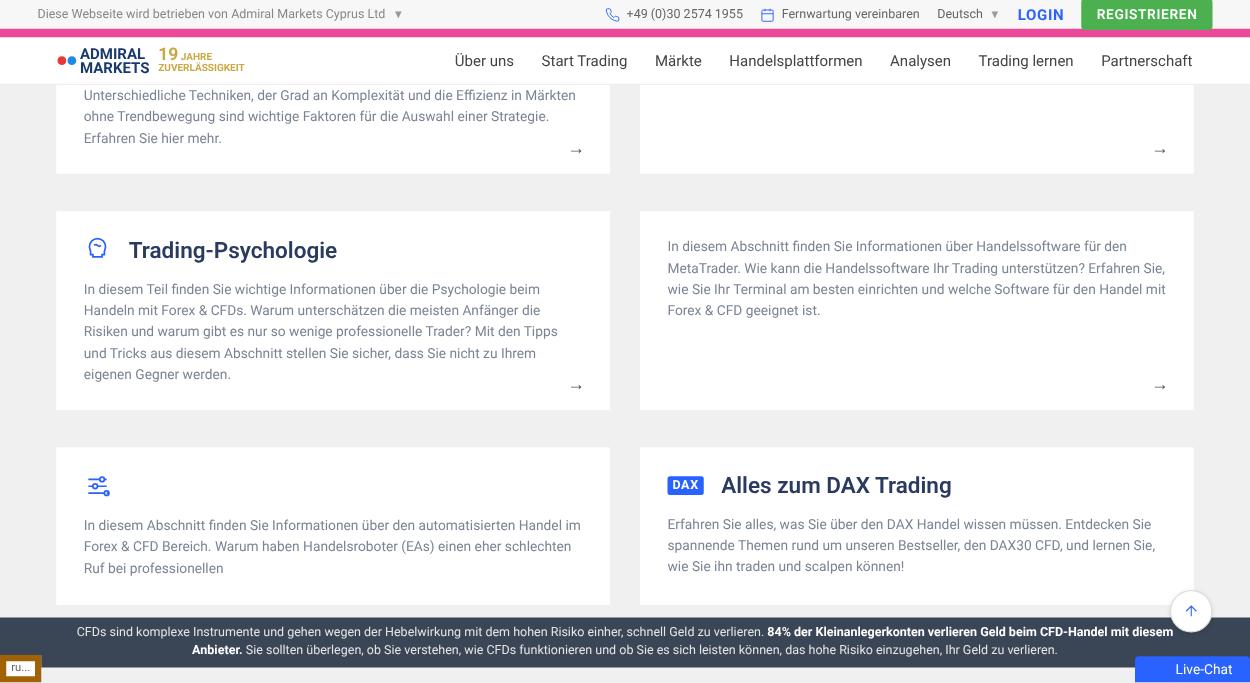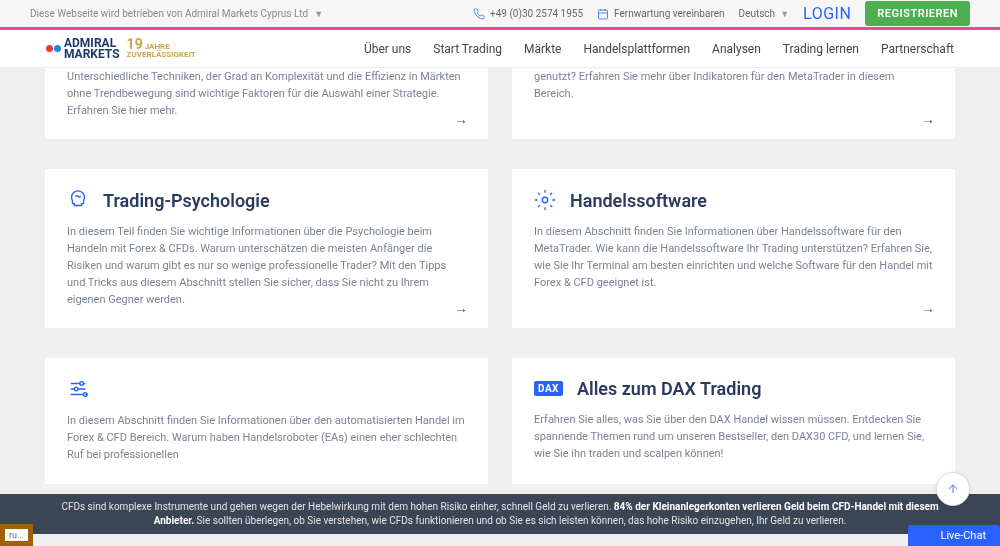--- a/index.html
+++ b/index.html
@@ -1,21 +1,21 @@
 <!DOCTYPE html>
 <html><head>
 <meta charset="utf-8">
 <style>
 *{margin:0;padding:0;box-sizing:border-box;font-family:-apple-system,BlinkMacSystemFont,"Segoe UI",Roboto,Arial,sans-serif}
 body{width:1000px;height:546px;background:#f0f0f0;overflow:hidden;position:relative}
-.topbar{height:30px;background:#f7f7f7;border-bottom:3px solid #ec4899;display:flex;align-items:center;padding:0 30px;font-size:10px;color:#888}
+.topbar{height:30px;background:#f7f7f7;border-bottom:7px solid #ec4899;display:flex;align-items:center;padding:0 30px;font-size:10px;color:#888}
 .topbar-left{display:flex;align-items:center;gap:6px}
 .topbar-right{margin-left:auto;display:flex;align-items:center;gap:14px}
 .tb-item{display:flex;align-items:center;gap:5px;color:#666;cursor:pointer}
-.login{color:#2962ff;font-weight:400;font-size:16px;letter-spacing:0.5px}
+.login{color:#2962ff;font-weight:700;font-size:12px;letter-spacing:0.5px}
 .register{background:#4caf50;color:#fff;padding:6px 12px;border-radius:3px;font-size:11px;font-weight:600;letter-spacing:0.5px;cursor:pointer}
 .navbar{height:38px;background:#fff;display:flex;align-items:center;padding:0 46px;border-bottom:1px solid #eee}
 .logo{display:flex;align-items:center;gap:3px;font-weight:700;font-size:12px}
 .logo-dots{display:flex;gap:1px}
 .dot{width:7px;height:7px;border-radius:50%}
 .logo-text{color:#1a3a6e;line-height:0.9}
 .logo-sub{color:#c9a845;font-size:8px;margin-left:4px;line-height:0.95}
 .nav-links{margin-left:auto;display:flex;gap:22px;font-size:12px;color:#444}
 .nav-links span{cursor:pointer}
 .content{padding:0 45px;position:relative}
@@ -95,45 +95,37 @@
   </div>
 </div>
 
 <div class="content">
   <div class="cards-row">
     <div class="card card-partial">
       <p class="desc">Unterschiedliche Techniken, der Grad an Komplexität und die Effizienz in Märkten ohne Trendbewegung sind wichtige Faktoren für die Auswahl einer Strategie. Erfahren Sie hier mehr.</p>
       <span class="arrow">→</span>
     </div>
     <div class="card card-partial">
-      <p class="desc">genutzt? Erfahren Sie mehr über Indikatoren für den MetaTrader in diesem Bereich.</p>
       <span class="arrow">→</span>
     </div>
   </div>
 
   <div class="cards-row">
     <div class="card">
       <div class="card-header">
         <svg class="card-icon" viewBox="0 0 24 24">
             <path d="M12 2a7 7 0 0 0-7 7c0 2 1 3 1 5v2h2v2h8v-2h2v-2c0-2 1-3 1-5a7 7 0 0 0-7-7z"></path>
             <path d="M9 8c1-1 2-1 3 0s2 1 3 0"></path>
           </svg>
         <h3 class="card-title">Trading-Psychologie</h3>
       </div>
       <p class="desc">In diesem Teil finden Sie wichtige Informationen über die Psychologie beim Handeln mit Forex &amp; CFDs. Warum unterschätzen die meisten Anfänger die Risiken und warum gibt es nur so wenige professionelle Trader? Mit den Tipps und Tricks aus diesem Abschnitt stellen Sie sicher, dass Sie nicht zu Ihrem eigenen Gegner werden.</p>
       <span class="arrow">→</span>
     </div>
     <div class="card">
-      <div class="card-header">
-        <svg class="card-icon" viewBox="0 0 24 24">
-            <circle cx="12" cy="12" r="3"></circle>
-            <path d="M12 1v3m0 16v3M4.22 4.22l2.12 2.12m11.32 11.32 2.12 2.12M1 12h3m16 0h3M4.22 19.78l2.12-2.12m11.32-11.32 2.12-2.12"></path>
-          </svg>
-        <h3 class="card-title">Handelssoftware</h3>
-      </div>
       <p class="desc">In diesem Abschnitt finden Sie Informationen über Handelssoftware für den MetaTrader. Wie kann die Handelssoftware Ihr Trading unterstützen? Erfahren Sie, wie Sie Ihr Terminal am besten einrichten und welche Software für den Handel mit Forex &amp; CFD geeignet ist.</p>
       <span class="arrow">→</span>
     </div>
   </div>
 
   <div class="cards-row">
     <div class="card">
       <div class="card-header">
         <svg class="card-icon" viewBox="0 0 24 24">
             <path d="M4 6h10M18 6h2M4 12h4M12 12h8M4 18h14M22 18h-2"></path>

